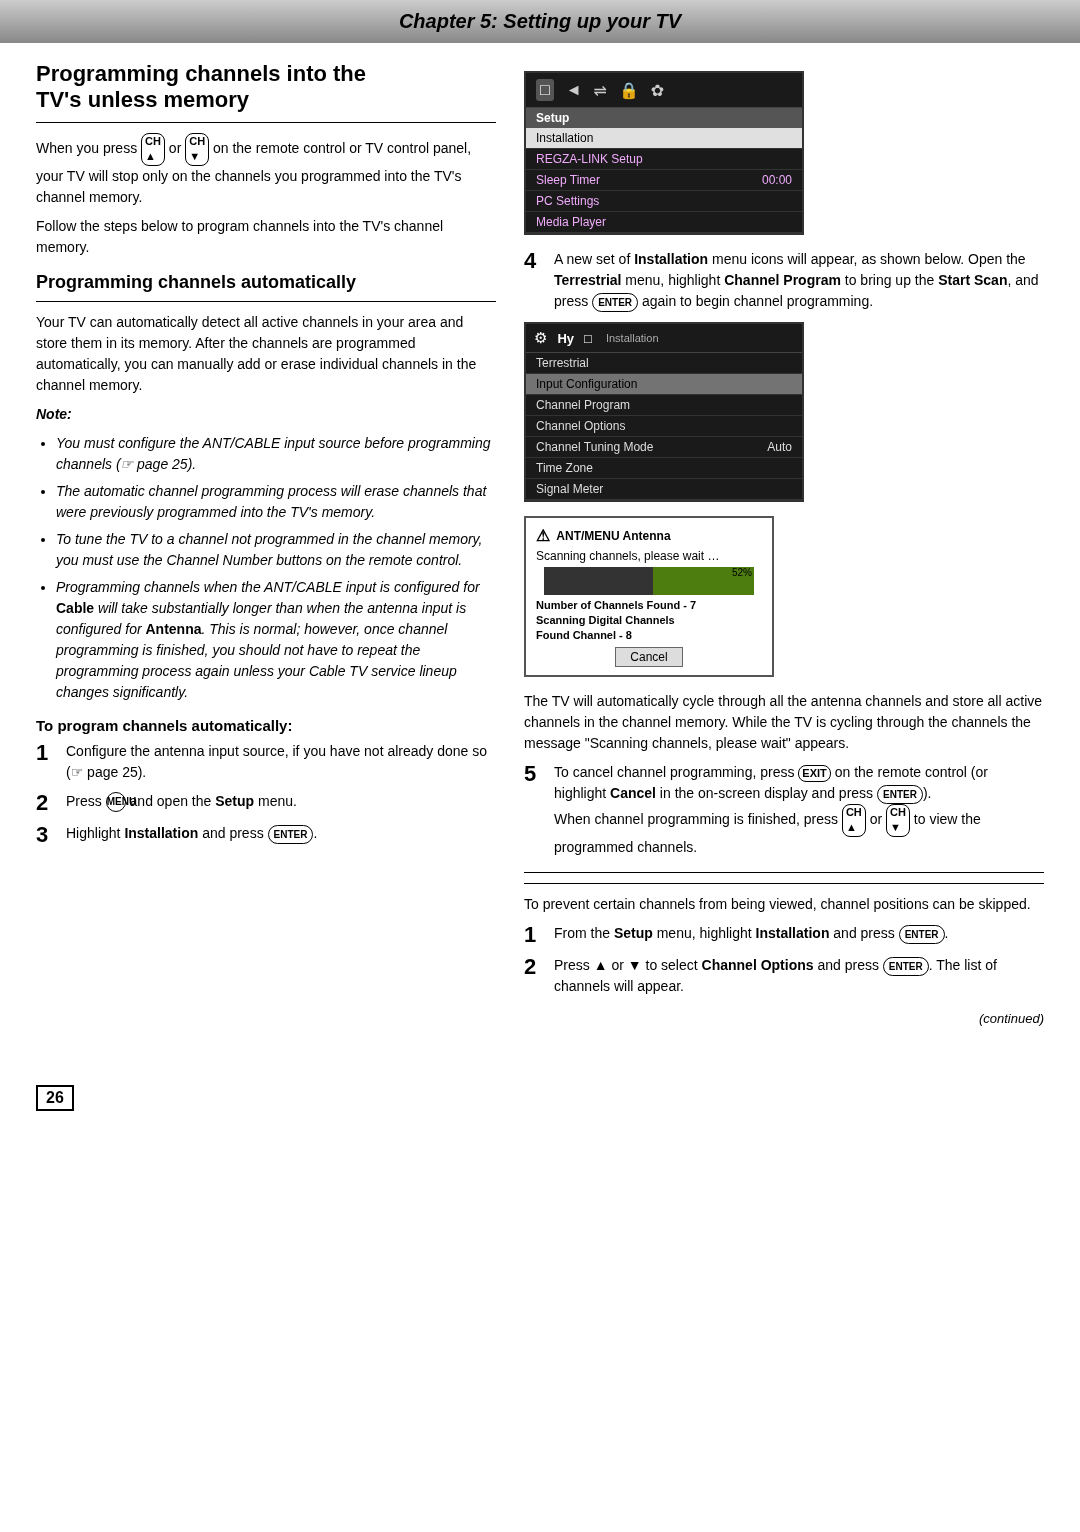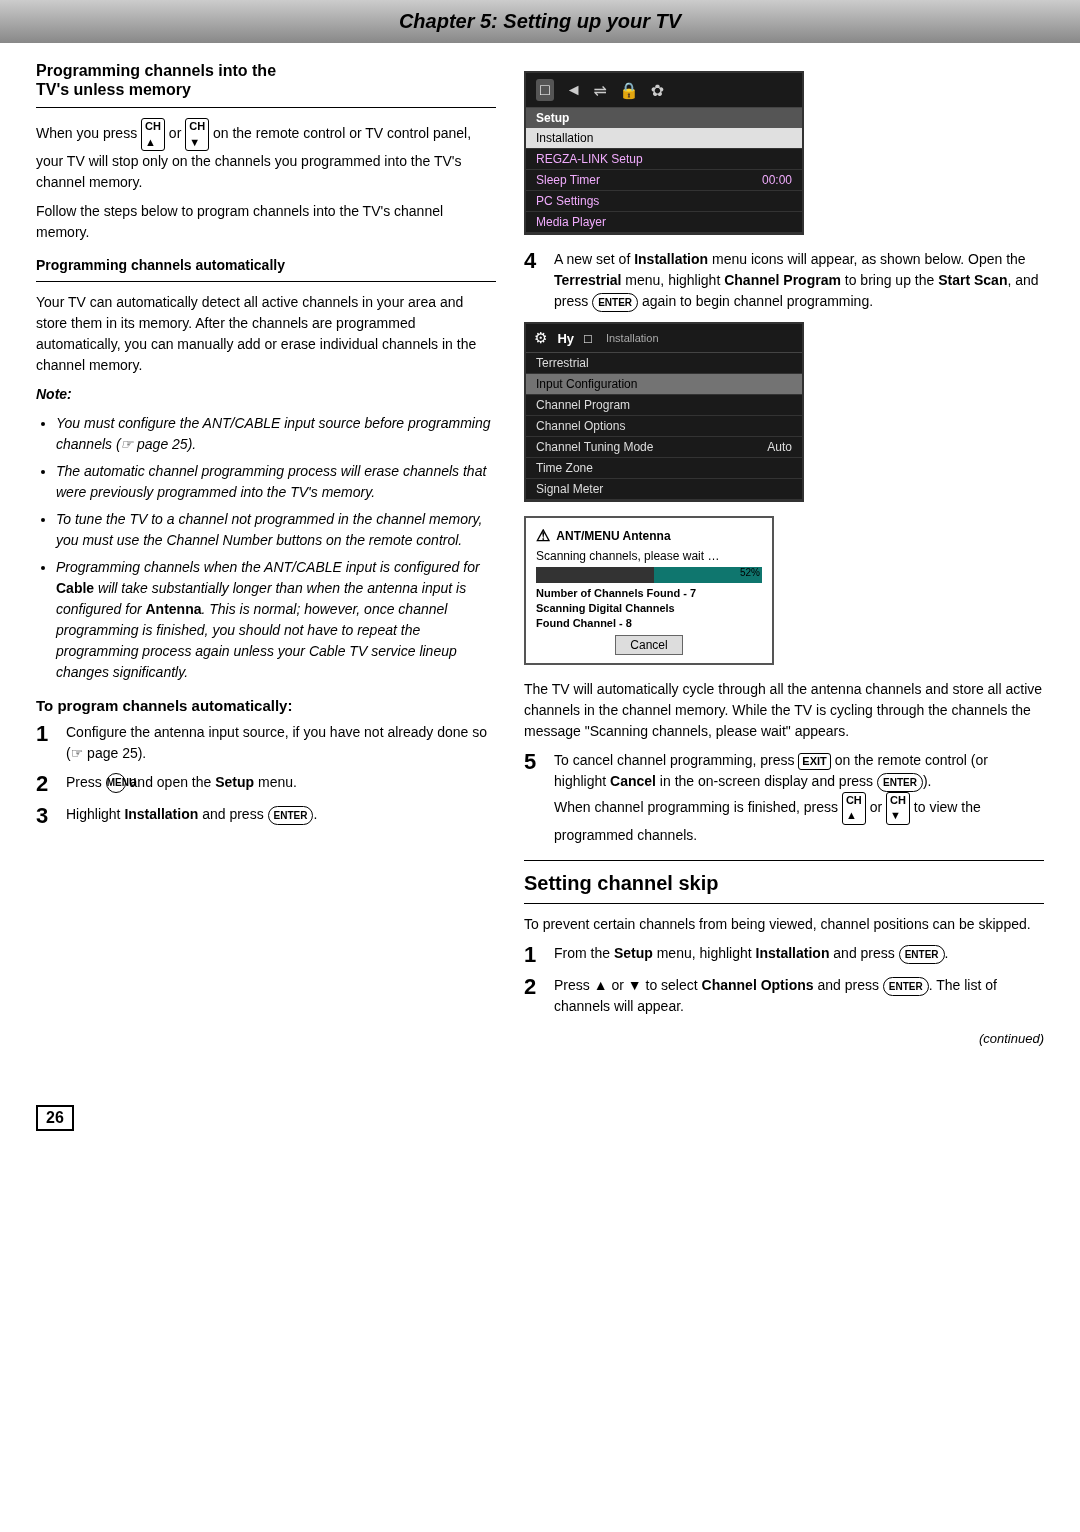--- a/index.html
+++ b/index.html
@@ -30,27 +30,27 @@
     .main-content {
       display: flex;
       gap: 28px;
       padding: 0 36px;
     }
     .left-col { flex: 0 0 460px; }
     .right-col { flex: 1; }
 
     
     .section-title {
-      font-size: 16px;
+      font-size: 22px;
       font-weight: 900;
       margin-bottom: 6px;
       line-height: 1.2;
     }
     .subsection-title {
-      font-size: 14px;
+      font-size: 18px;
       font-weight: 900;
       margin-bottom: 6px;
       margin-top: 14px;
     }
     .sub2-title {
       font-size: 15px;
       font-weight: 900;
       margin-bottom: 4px;
       margin-top: 12px;
     }
@@ -94,21 +94,21 @@
       line-height: 1.1;
       flex-shrink: 0;
       width: 22px;
     }
     .step-content { flex: 1; }
 
     
     .btn-icon {
       display: inline-block;
       border: 1.5px solid #000;
-      border-radius: 3px;
+      border-radius: 8px;
       padding: 0 3px;
       font-size: 11px;
       font-weight: bold;
       vertical-align: middle;
       line-height: 1.4;
     }
     .btn-circle {
       display: inline-block;
       border: 1.5px solid #000;
       border-radius: 50%;
@@ -219,23 +219,23 @@
     }
     .scan-popup .sp-title {
       display: flex;
       align-items: center;
       gap: 6px;
       font-weight: bold;
       margin-bottom: 4px;
       font-size: 12px;
     }
     .scan-popup .sp-bar-bg {
-      background: #0f766e;
-      height: 16px;
-      margin: 4px 0;
+      background: #4d7c0f;
+      height: 28px;
+      margin: 4px 8px;
       position: relative;
     }
     .scan-popup .sp-bar-fill {
       background: #333;
       height: 100%;
       width: 52%;
     }
     .scan-popup .sp-pct {
       position: absolute;
       right: 2px;
@@ -443,21 +443,20 @@
         <span class="step-num">5</span>
         <span class="step-content">
           To cancel channel programming, press <span class="btn-icon">EXIT</span> on the remote control (or highlight <strong>Cancel</strong> in the on-screen display and press <span class="btn-enter">ENTER</span>).
           <br>
           When channel programming is finished, press <span class="btn-icon">CH<br>▲</span> or <span class="btn-icon">CH<br>▼</span> to view the programmed channels.
         </span>
       </li>
     </ol>
 
     <hr class="section-divider" style="margin-top:14px;">
-    <h2 class="section-title">Setting channel skip</h2>
     <hr class="section-divider">
 
     <p>To prevent certain channels from being viewed, channel positions can be skipped.</p>
 
     <ol class="steps">
       <li>
         <span class="step-num">1</span>
         <span class="step-content">
           From the <strong>Setup</strong> menu, highlight <strong>Installation</strong> and press <span class="btn-enter">ENTER</span>.
         </span>

